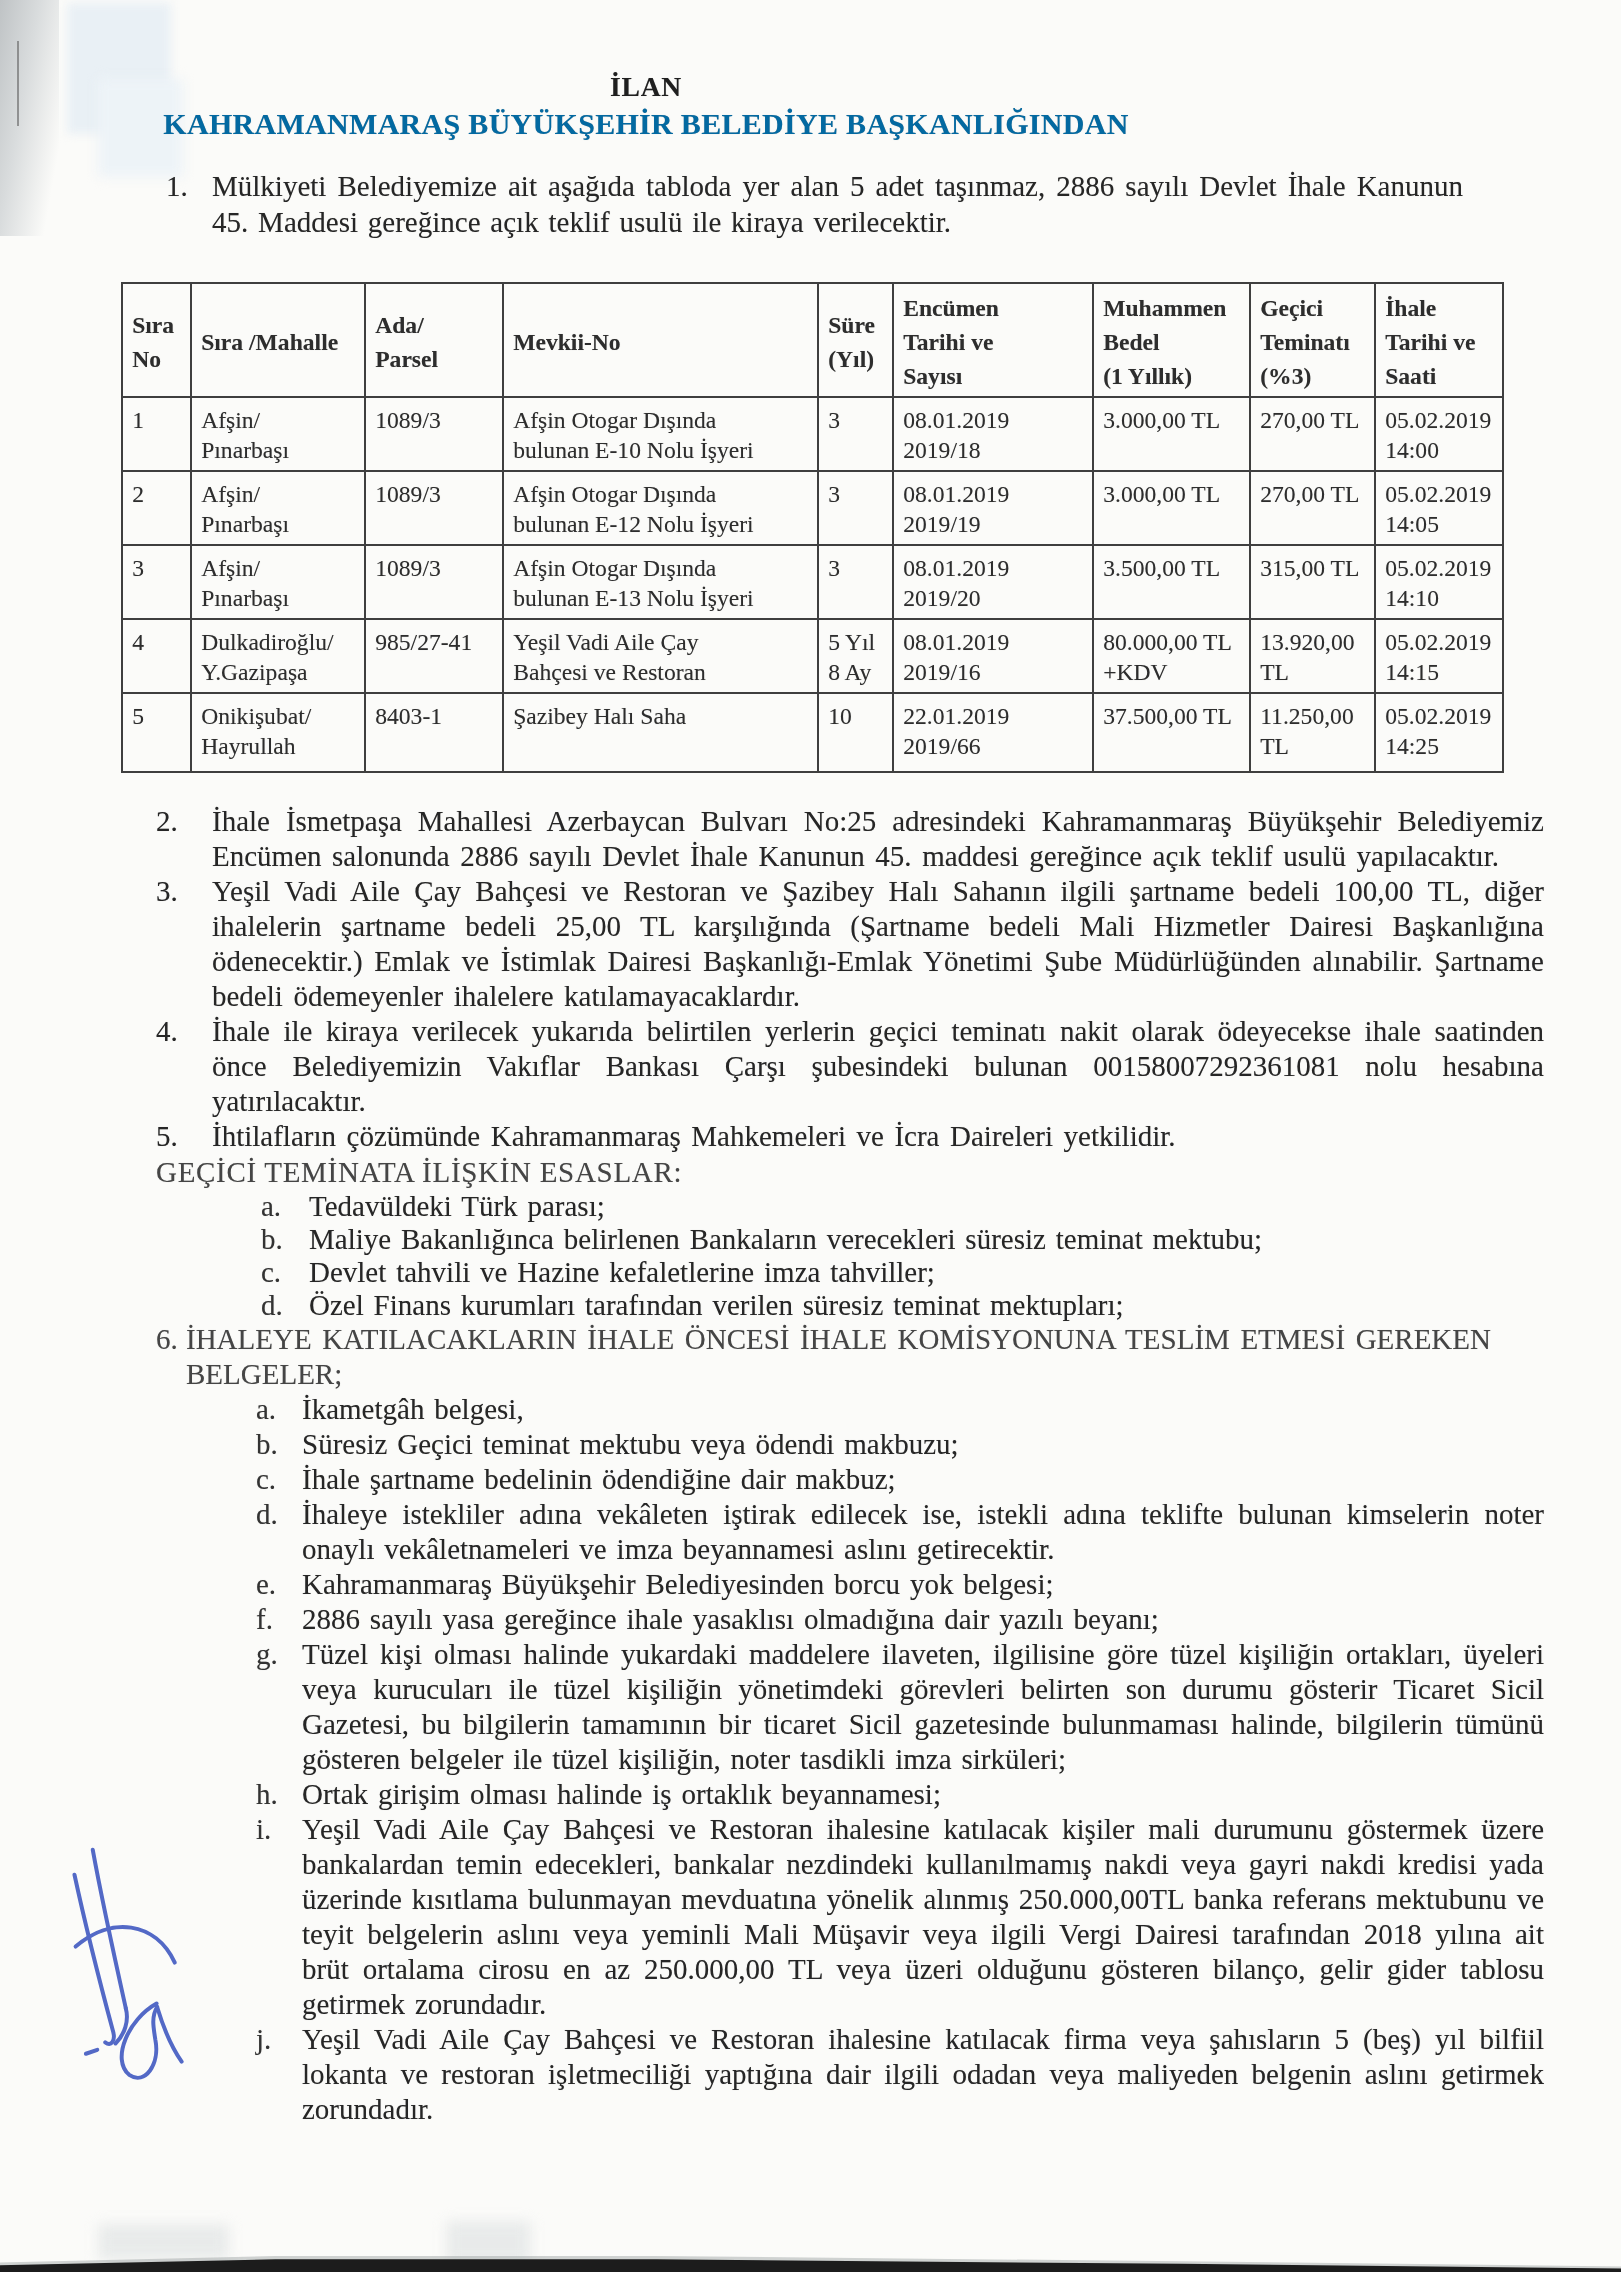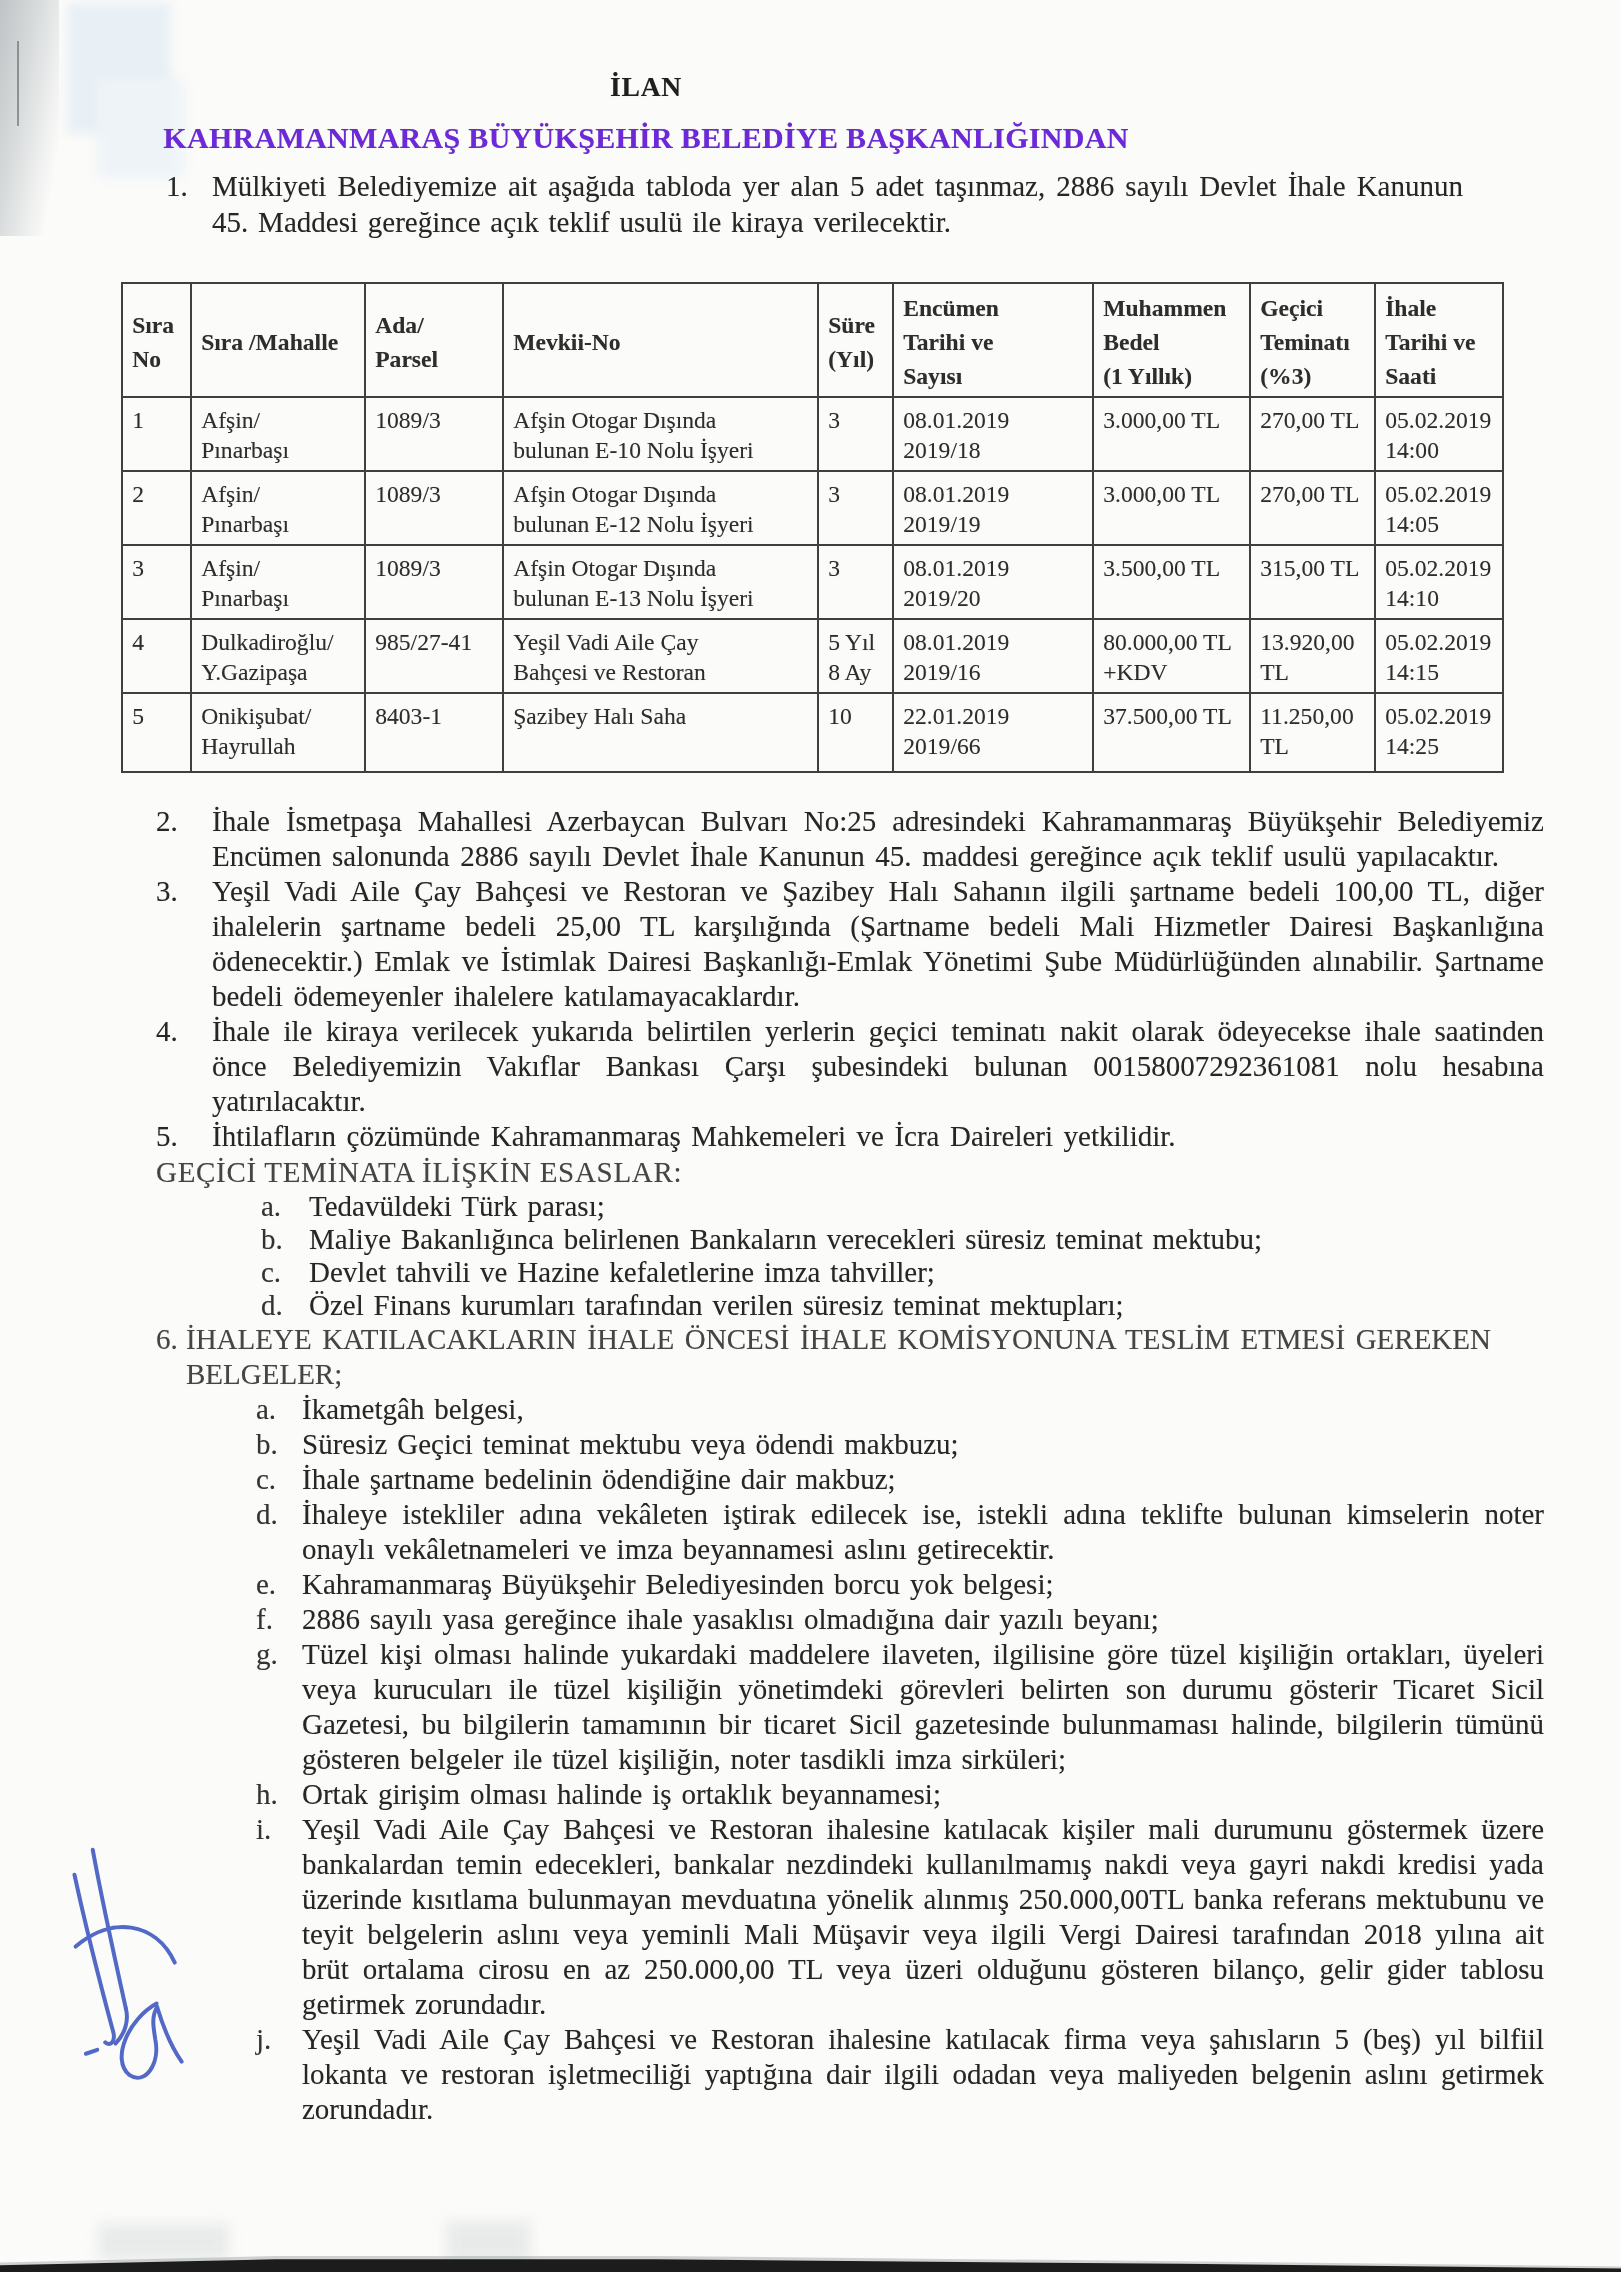--- a/index.html
+++ b/index.html
@@ -32,21 +32,21 @@
   }
   .bottom-smudge{
     position:absolute;filter:blur(6.6px);background:#e4e7e7;opacity:.8;
   }
 
   
   .doc-header{
     position:absolute;top:71px;left:0;width:1292px;text-align:center;
   }
   .doc-title-1{font-size:27.6px;font-weight:bold;letter-spacing:0.7px;color:#1f1f1f;}
-  .doc-title-2{font-size:30px;font-weight:bold;margin-top:18px;letter-spacing:0.3px;color:#6d28d9;}
+  .doc-title-2{font-size:30px;font-weight:bold;margin-top:4px;letter-spacing:0.3px;color:#0369a1;}
 
   
   .intro-item{
     position:absolute;top:168px;left:166px;width:1297px;
     display:flex;font-size:29px;line-height:36px;
   }
   .intro-item .num{width:46px;flex:0 0 46px;}
   .intro-item .txt{flex:1;text-align:justify;word-spacing:2.6px;}
 
   

